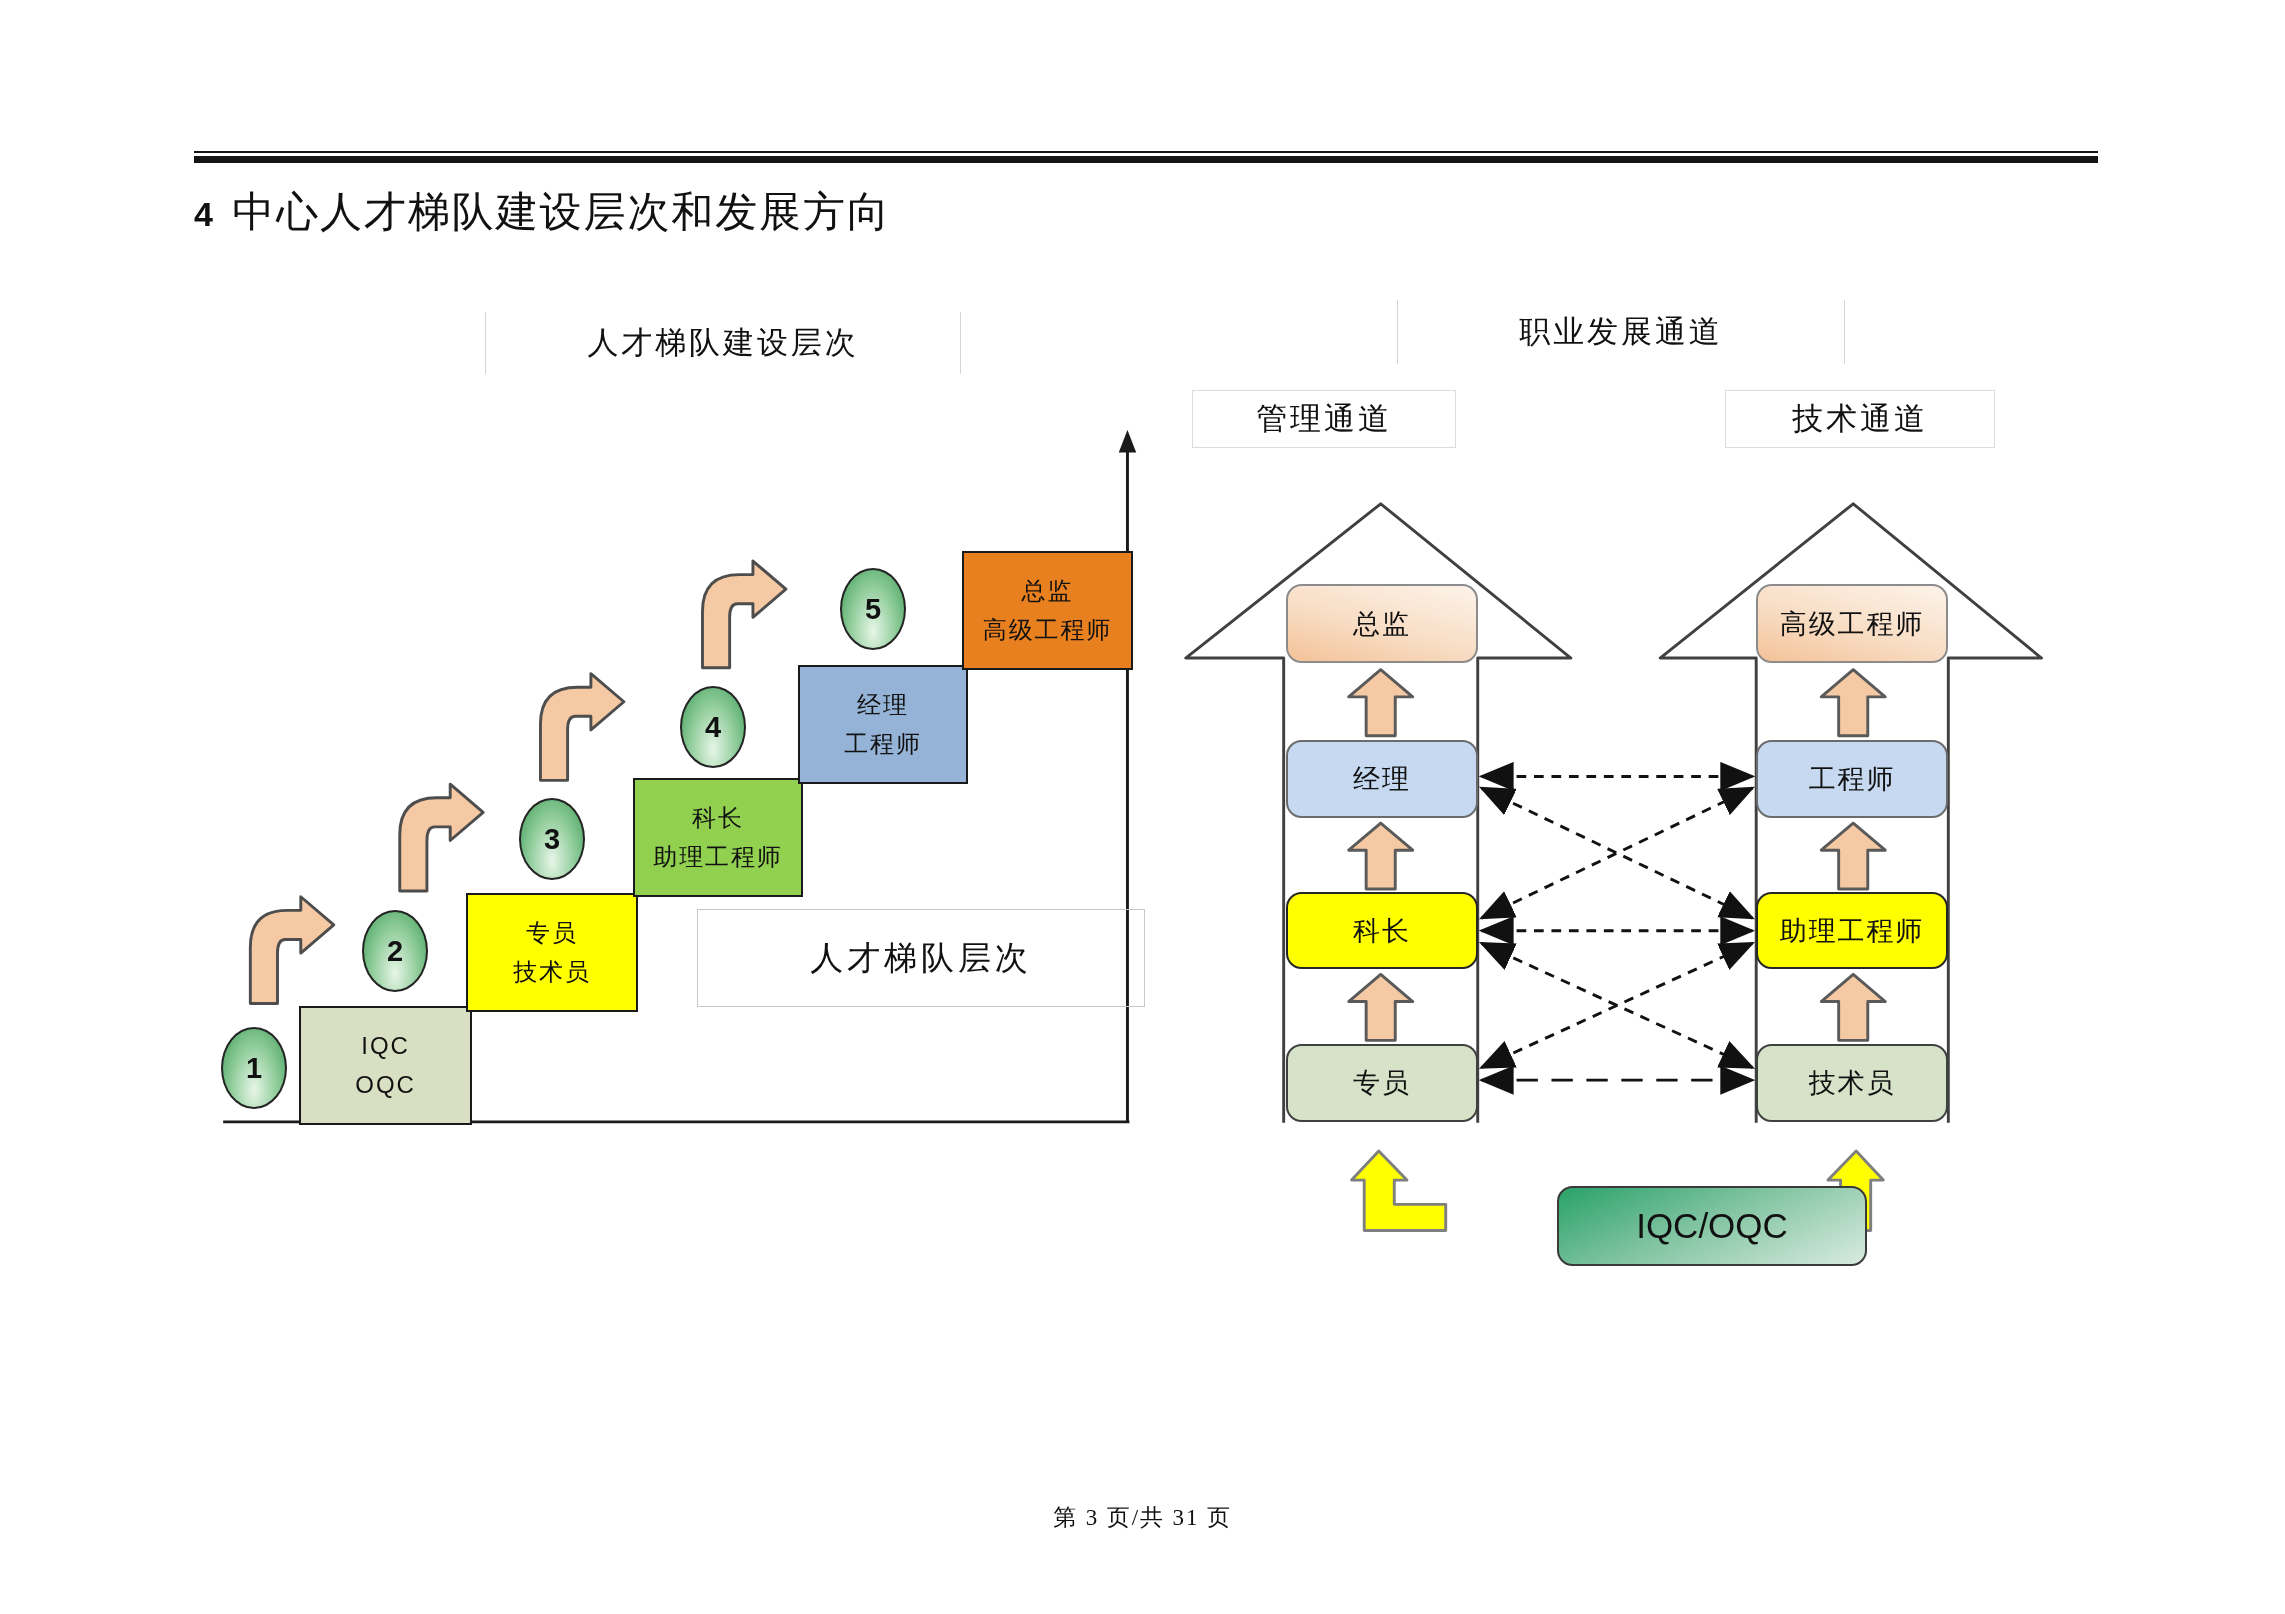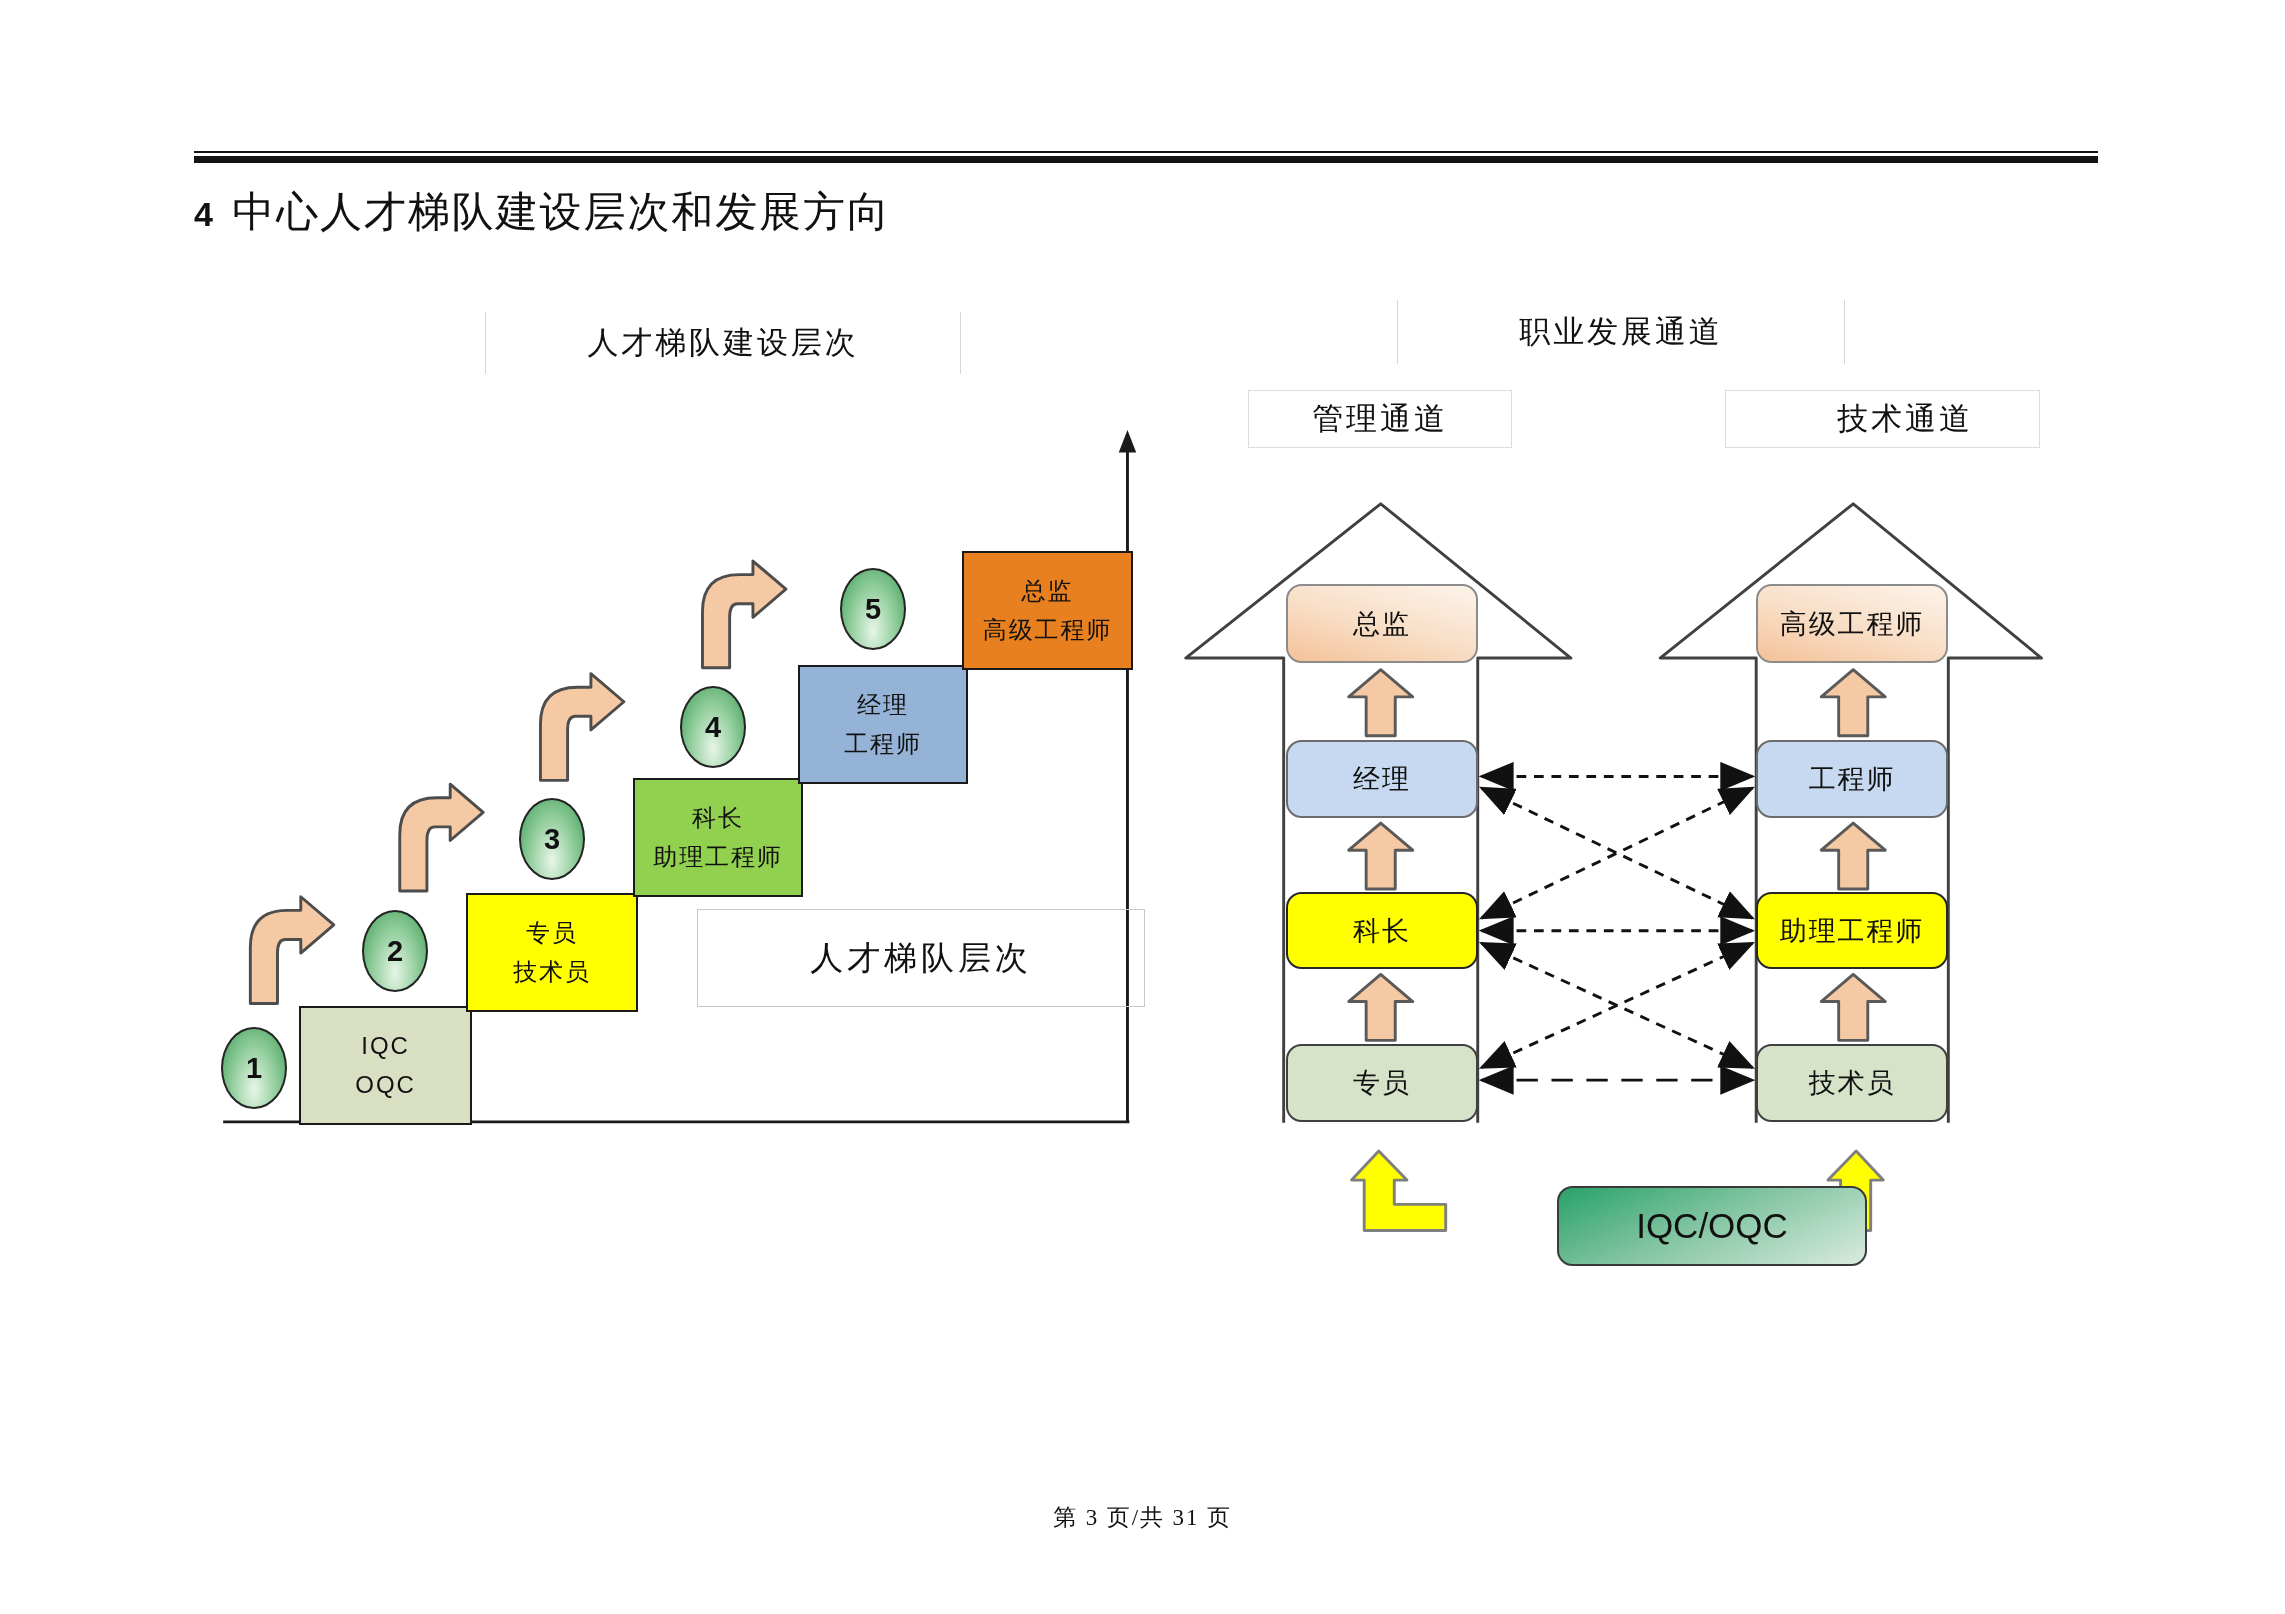--- a/index.html
+++ b/index.html
@@ -110,22 +110,22 @@
   <div class="abs rule-thin"></div>
   <div class="abs rule-thick"></div>
 
   <div class="abs heading">
     <span class="num">4</span>
     <span class="txt">中心人才梯队建设层次和发展方向</span>
   </div>
 
   <div class="abs hdr sides" style="left:485px;top:312px;width:474px;height:62px;text-align:center;">人才梯队建设层次</div>
   <div class="abs hdr sides" style="left:1397px;top:300px;width:446px;height:64px;">职业发展通道</div>
-  <div class="abs hdr cell" style="left:1248px;top:390px;width:262px;height:56px;">管理通道</div>
-  <div class="abs hdr cell" style="left:1725px;top:390px;width:268px;height:56px;padding-left:45px;">技术通道</div>
+  <div class="abs hdr cell" style="left:1192px;top:390px;width:262px;height:56px;">管理通道</div>
+  <div class="abs hdr cell" style="left:1725px;top:390px;width:268px;height:56px;">技术通道</div>
 
   <div class="abs step" style="left:299px;top:1006px;width:169px;height:115px;background:#D8DFC2;">
     <span class="ln latin">IQC</span>
     <span class="ln latin">OQC</span>
   </div>
   <div class="abs step" style="left:466px;top:893px;width:168px;height:115px;background:#FFFF00;">
     <span class="ln">专员</span>
     <span class="ln">技术员</span>
   </div>
   <div class="abs step" style="left:633px;top:778px;width:166px;height:115px;background:#92D050;">

